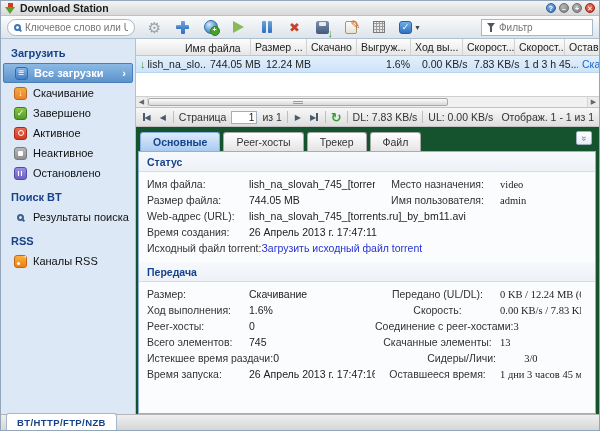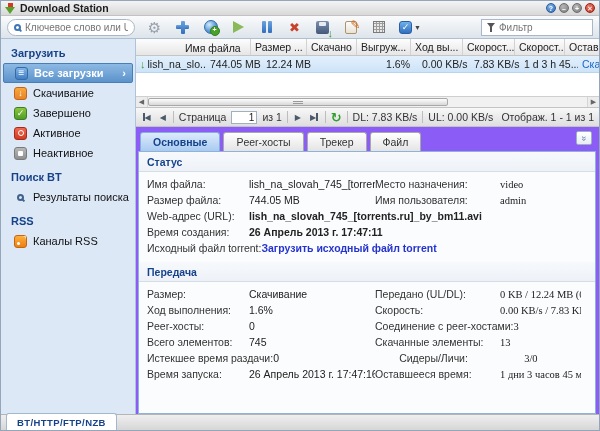--- a/index.html
+++ b/index.html
@@ -107,34 +107,34 @@
   
   .pagebar { flex:0 0 19px; background:linear-gradient(#f8f8f8,#dedede); border-bottom:1px solid #c3c3c3; display:flex; align-items:center; padding:0 5px; font-size:10.5px; color:#333; gap:5px; }
   .pgbtn { color:#4a5a6a; font-size:8px; display:flex; align-items:center; padding:0 2px; cursor:default; }
   .pgbtn .bar { width:1.5px; height:8px; background:#4a5a6a; display:inline-block; }
   .pg-sep { width:1px; height:12px; background:#bdbdbd; }
   .pg-input { width:26px; height:13px; border:1px solid #9fb0c1; font-size:10px; text-align:right; padding-right:2px; font-family:inherit; color:#222; }
   .refresh { color:#2f9e2f; font-weight:bold; font-size:13px; line-height:13px; }
   .pg-right { margin-left:auto; color:#333; }
 
   
-  .detail-wrap { flex:1; display:flex; flex-direction:column; min-height:0; background:#8b5cf6; padding:3px 3px 0 2px; }
+  .detail-wrap { flex:1; display:flex; flex-direction:column; min-height:0; background:#14532d; padding:3px 3px 0 2px; }
   .tabstrip { flex:0 0 21px; display:flex; align-items:flex-end; gap:3px; padding-left:2px; position:relative; }
   .tab { height:19px; padding:0 12px; display:flex; align-items:center; background:linear-gradient(#ffffff,#e4e4e4); border:1px solid #a8a8a8; border-bottom:none; border-radius:3px 3px 0 0; font-size:10.5px; color:#333; cursor:default; }
   .tab.active { background:linear-gradient(#dceafb,#a9cbf0); border-color:#85aede; color:#15428b; font-weight:bold; }
   .collapse-btn { position:absolute; right:4px; top:1px; width:16px; height:14px; border:1px solid #9fb0c1; border-radius:2px; background:linear-gradient(#fff,#e7edf4); color:#56759a; font-size:9px; display:flex; align-items:center; justify-content:center; }
   .collapse-btn span { transform:rotate(90deg); display:block; line-height:1; }
   .details { flex:1; background:#fbfcfe; border:1px solid #8fb2dc; overflow:hidden; font-size:10.5px; }
   .sec-head { font-weight:bold; color:#15428b; background:linear-gradient(#f7f9fc,#edf1f7); border-bottom:1px solid #d5dde8; padding:4px 8px 3px; }
   .sec-body { padding:4px 14px 6px 8px; }
   .frow { display:flex; height:16px; align-items:center; white-space:nowrap; }
   .fl { color:#333; flex:0 0 102px; overflow:visible; }
   .fv { color:#222; width:126px; flex:0 0 126px; overflow:hidden; text-overflow:clip; }
-  .fv.wide { flex:1; width:auto; overflow:hidden;font-weight:bold; }
-  .fl2 { color:#333; flex:0 0 125px; overflow:visible; }
+  .fv.wide { flex:1; width:auto; overflow:hidden; }
+  .fl2 { color:#333; flex:0 0 125px; overflow:visible;text-align:center; }
   .fv2 { color:#222; flex:1; overflow:hidden;font-family:Liberation Serif, serif; }
   .tlink { color:#2433cf; cursor:pointer; }
 
   
   .footer { flex:0 0 16px; background:linear-gradient(#efefef,#d6d6d6); border-top:1px solid #b5b5b5; position:relative; }
   .footer-tab { position:absolute; left:5px; bottom:0; height:17px; background:#fff; border:1px solid #a3b8cc; border-bottom:none; border-radius:3px 3px 0 0; padding:0 10px; display:flex; align-items:center; font-size:9.5px; font-weight:bold; color:#16428a; letter-spacing:0.4px; }
 </style>
 </head>
 <body>
 
@@ -219,20 +219,24 @@
         <span class="si si-active">
             <i></i>
           </span>
         <span>Активное</span>
       </div>
       <div class="sb-item">
         <span class="si si-inactive">
             <i></i>
           </span>
         <span>Неактивное</span>
+      </div>
+      <div class="sb-item">
+        <span class="si si-pause">II</span>
+        <span>Остановлено</span>
       </div>
       <div class="sb-title">Поиск BT</div>
       <div class="sb-item">
         <span class="si si-mag">
             <i></i>
           </span>
         <span>Результаты поиска</span>
       </div>
       <div class="sb-title">RSS</div>
       <div class="sb-item">

